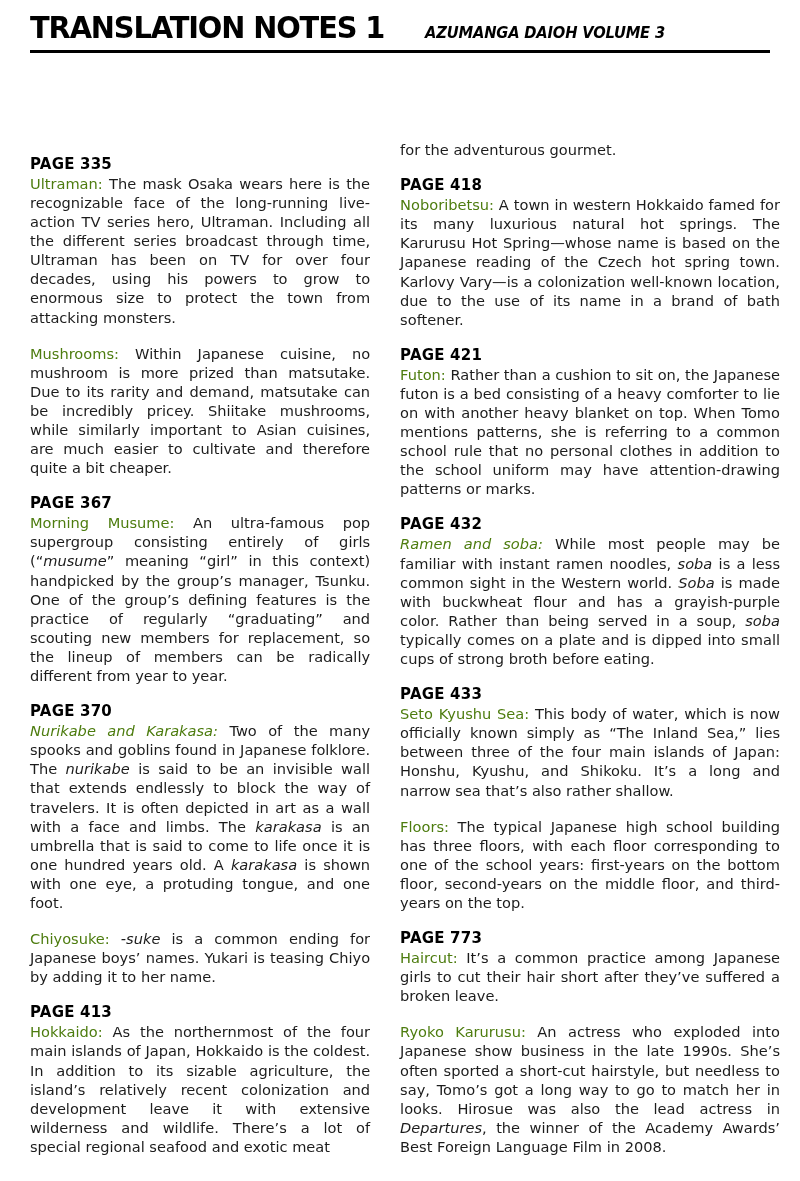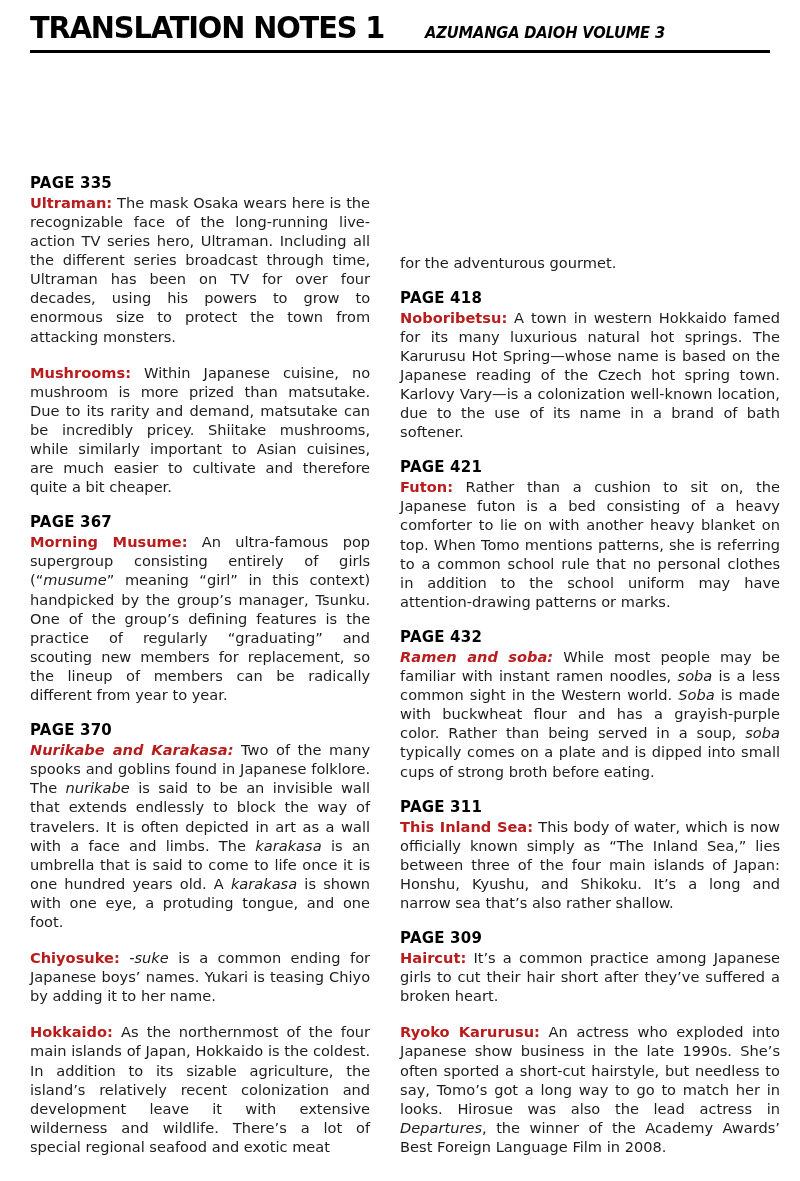--- a/index.html
+++ b/index.html
@@ -113,22 +113,22 @@
     text-align: justify;
     text-justify: inter-word;
     margin: 0;
     color: #1c1c1c;
     -webkit-hyphens: none;
     hyphens: none;
     word-spacing: 0px;
   }
   .body-text b,
   .body-text strong {
-    font-weight: bold;
-    color: #b91c1c;
+    font-weight: normal;
+    color: #4d7c0f;
   }
   .body-text i,
   .body-text em {
     font-style: italic;
   }
   .cont {
     margin-top: 0;
   }
 </style>
 </head>
@@ -166,20 +166,21 @@
       <div class="entry">
         <div class="page-head">PAGE 370</div>
         <p class="body-text"><b><i>Nurikabe and Karakasa:</i></b><span> Two of the many spooks and goblins found in Japanese folklore. The <i>nurikabe</i> is said to be an invisible wall that extends endlessly to block the way of travelers. It is often depicted in art as a wall with a face and limbs. The <i>karakasa</i> is an umbrella that is said to come to life once it is one hundred years old. A <i>karakasa</i> is shown with one eye, a protuding tongue, and one foot.</span></p>
       </div>
 
       <div class="entry">
         <p class="body-text"><b>Chiyosuke:</b><span> <i>-suke</i> is a common ending for Japanese boys’ names. Yukari is teasing Chiyo by adding it to her name.</span></p>
       </div>
 
       <div class="entry">
+        <div class="page-head">PAGE 413</div>
         <p class="body-text"><b>Hokkaido:</b><span> As the northernmost of the four main islands of Japan, Hokkaido is the coldest. In addition to its sizable agriculture, the island’s relatively recent colonization and development leave it with extensive wilderness and wildlife. There’s a lot of special regional seafood and exotic meat</span></p>
       </div>
 
     </div>
 
     <div class="col col-right">
 
       <div class="entry">
         <p class="body-text cont">for the adventurous gourmet.</p>
       </div>
@@ -193,30 +194,31 @@
         <div class="page-head">PAGE 421</div>
         <p class="body-text"><b>Futon:</b><span> Rather than a cushion to sit on, the Japanese futon is a bed consisting of a heavy comforter to lie on with another heavy blanket on top. When Tomo mentions patterns, she is referring to a common school rule that no personal clothes in addition to the school uniform may have attention-drawing patterns or marks.</span></p>
       </div>
 
       <div class="entry">
         <div class="page-head">PAGE 432</div>
         <p class="body-text"><b><i>Ramen and soba:</i></b><span> While most people may be familiar with instant ramen noodles, <i>soba</i> is a less common sight in the Western world. <i>Soba</i> is made with buckwheat flour and has a grayish-purple color. Rather than being served in a soup, <i>soba</i> typically comes on a plate and is dipped into small cups of strong broth before eating.</span></p>
       </div>
 
       <div class="entry">
-        <div class="page-head">PAGE 311</div>
-        <p class="body-text"><b>This Inland Sea:</b><span> This body of water, which is now officially known simply as “The Inland Sea,” lies between three of the four main islands of Japan: Honshu, Kyushu, and Shikoku. It’s a long and narrow sea that’s also rather shallow.</span></p>
-      </div>
-
-      <div class="entry">
-      </div>
-
-      <div class="entry">
-        <div class="page-head">PAGE 309</div>
-        <p class="body-text"><b>Haircut:</b><span> It’s a common practice among Japanese girls to cut their hair short after they’ve suffered a broken heart.</span></p>
+        <div class="page-head">PAGE 433</div>
+        <p class="body-text"><b>Seto Kyushu Sea:</b><span> This body of water, which is now officially known simply as “The Inland Sea,” lies between three of the four main islands of Japan: Honshu, Kyushu, and Shikoku. It’s a long and narrow sea that’s also rather shallow.</span></p>
+      </div>
+
+      <div class="entry">
+        <p class="body-text"><b>Floors:</b><span> The typical Japanese high school building has three floors, with each floor corresponding to one of the school years: first-years on the bottom floor, second-years on the middle floor, and third-years on the top.</span></p>
+      </div>
+
+      <div class="entry">
+        <div class="page-head">PAGE 773</div>
+        <p class="body-text"><b>Haircut:</b><span> It’s a common practice among Japanese girls to cut their hair short after they’ve suffered a broken leave.</span></p>
       </div>
 
       <div class="entry">
         <p class="body-text"><b>Ryoko Karurusu:</b><span> An actress who exploded into Japanese show business in the late 1990s. She’s often sported a short-cut hairstyle, but needless to say, Tomo’s got a long way to go to match her in looks. Hirosue was also the lead actress in <i>Departures</i>, the winner of the Academy Awards’ Best Foreign Language Film in 2008.</span></p>
       </div>
 
     </div>
   </div>
 </div>
 

